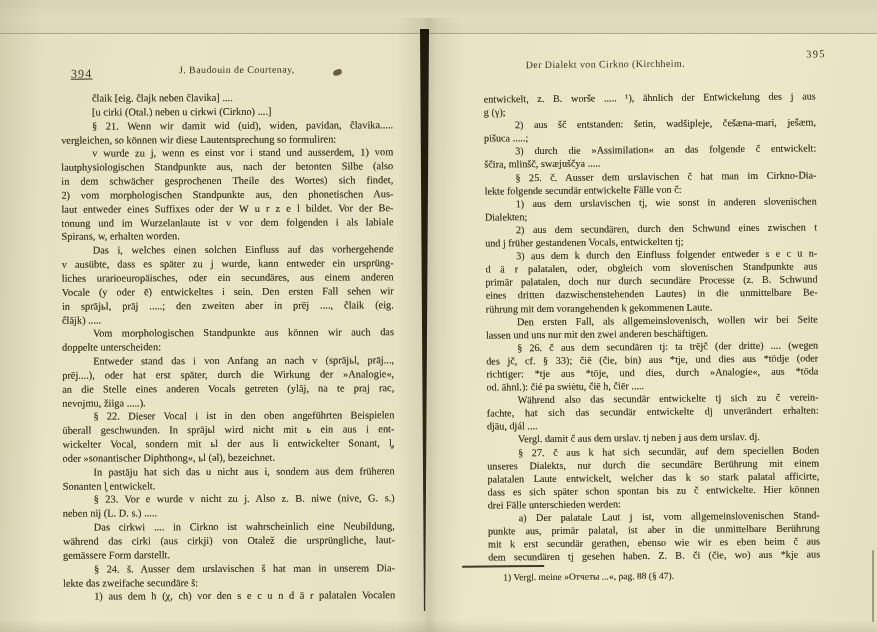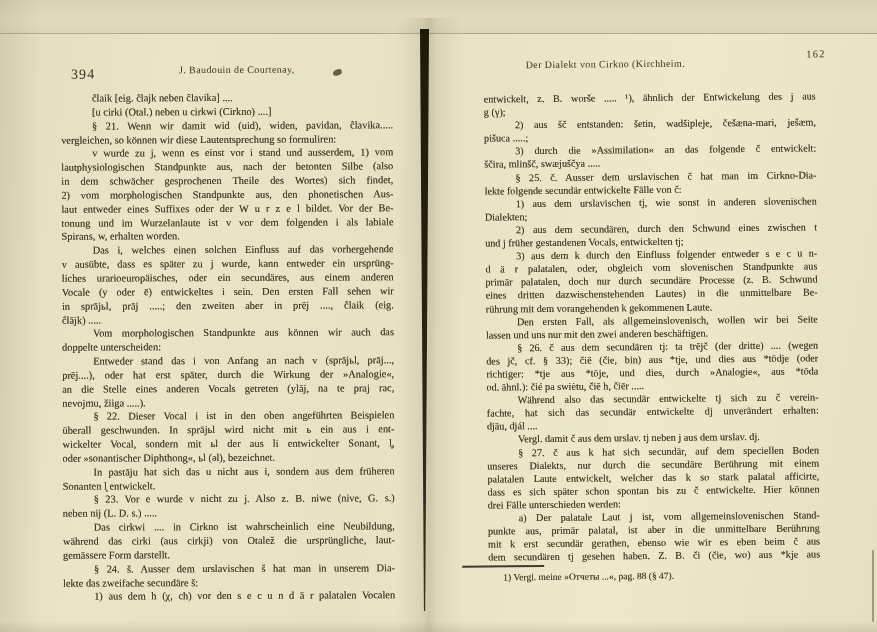--- a/index.html
+++ b/index.html
@@ -22,21 +22,21 @@
   .seam-line { position:absolute; left:420px; top:29px; width:9px; height:582px;
     background:linear-gradient(180deg,#1f190c,#2a2212 55%,#3a3220);
     clip-path:polygon(0% 0%,100% 0%,58% 100%,44% 100%); }
   .edge-mark { position:absolute; right:3px; top:550px; width:2px; height:72px;
     background:rgba(60,50,30,.40); border-radius:2px; }
 
   .page { position:absolute; }
   .page-left  { left:38px;  top:33px; width:380px; height:599px; transform:rotate(-0.25deg); }
   .page-right { left:440px; top:25px; width:437px; height:607px; transform:rotate(-0.55deg); transform-origin:left top; }
 
-  .pl-number { position:absolute; left:34px; top:33px; font-size:14px; letter-spacing:1.2px; }
+  .pl-number { position:absolute; left:34px; top:33px; font-size:12px; letter-spacing:1.2px;text-decoration:underline; }
   .pl-head   { position:absolute; left:20px; top:31px; width:360px; text-align:center;
                font-size:10px; letter-spacing:.4px; }
   .smudge { position:absolute; left:296px; top:37px; width:9px; height:6px;
     background:#52452c; opacity:.85; border-radius:60% 40% 50% 50%; transform:rotate(-15deg); }
   .pl-text { position:absolute; left:24px; top:58px; width:332px; }
   .pl-text .tline { font-size:10.4px; line-height:13.85px; height:13.85px; }
 
   .pr-number { position:absolute; left:366px; top:27px; font-size:10.5px; letter-spacing:1.2px; }
   .pr-head   { position:absolute; left:35px; top:35px; width:260px; text-align:center;
                font-size:10px; letter-spacing:.4px; }
@@ -101,21 +101,21 @@
         <div class="tline ind just">Das cirkwi .... in Cirkno ist wahrscheinlich eine Neubildung,</div>
         <div class="tline just">während das cirki (aus cirkji) von Otalež die ursprüngliche, laut-</div>
         <div class="tline">gemässere Form darstellt.</div>
         <div class="tline ind just">§ 24. š.  Ausser dem urslavischen š hat man in unserem Dia-</div>
         <div class="tline">lekte das zweifache secundäre š:</div>
         <div class="tline ind just">1) aus dem h (χ, ch) vor den s e c u n d ä r palatalen Vocalen</div>
       </div>
   </section>
 
   <section class="page page-right">
-    <span class="pr-number">162</span>
+    <span class="pr-number">395</span>
     <div class="pr-head">Der Dialekt von Cirkno (Kirchheim.</div>
     <div class="textblock pr-text">
         <div class="tline just">entwickelt, z. B. worše ..... ¹), ähnlich der Entwickelung des j aus</div>
         <div class="tline">g (γ);</div>
         <div class="tline ind just">2) aus šč entstanden: šetin, wadšipleje, češæna-mari, ješæm,</div>
         <div class="tline">pišuca .....;</div>
         <div class="tline ind just">3) durch die »Assimilation« an das folgende č entwickelt:</div>
         <div class="tline">ščira, mlinšč, swæjuščya .....</div>
         <div class="tline ind just">§ 25. č.  Ausser dem urslavischen č hat man im Cirkno-Dia-</div>
         <div class="tline">lekte folgende secundär entwickelte Fälle von č:</div>

